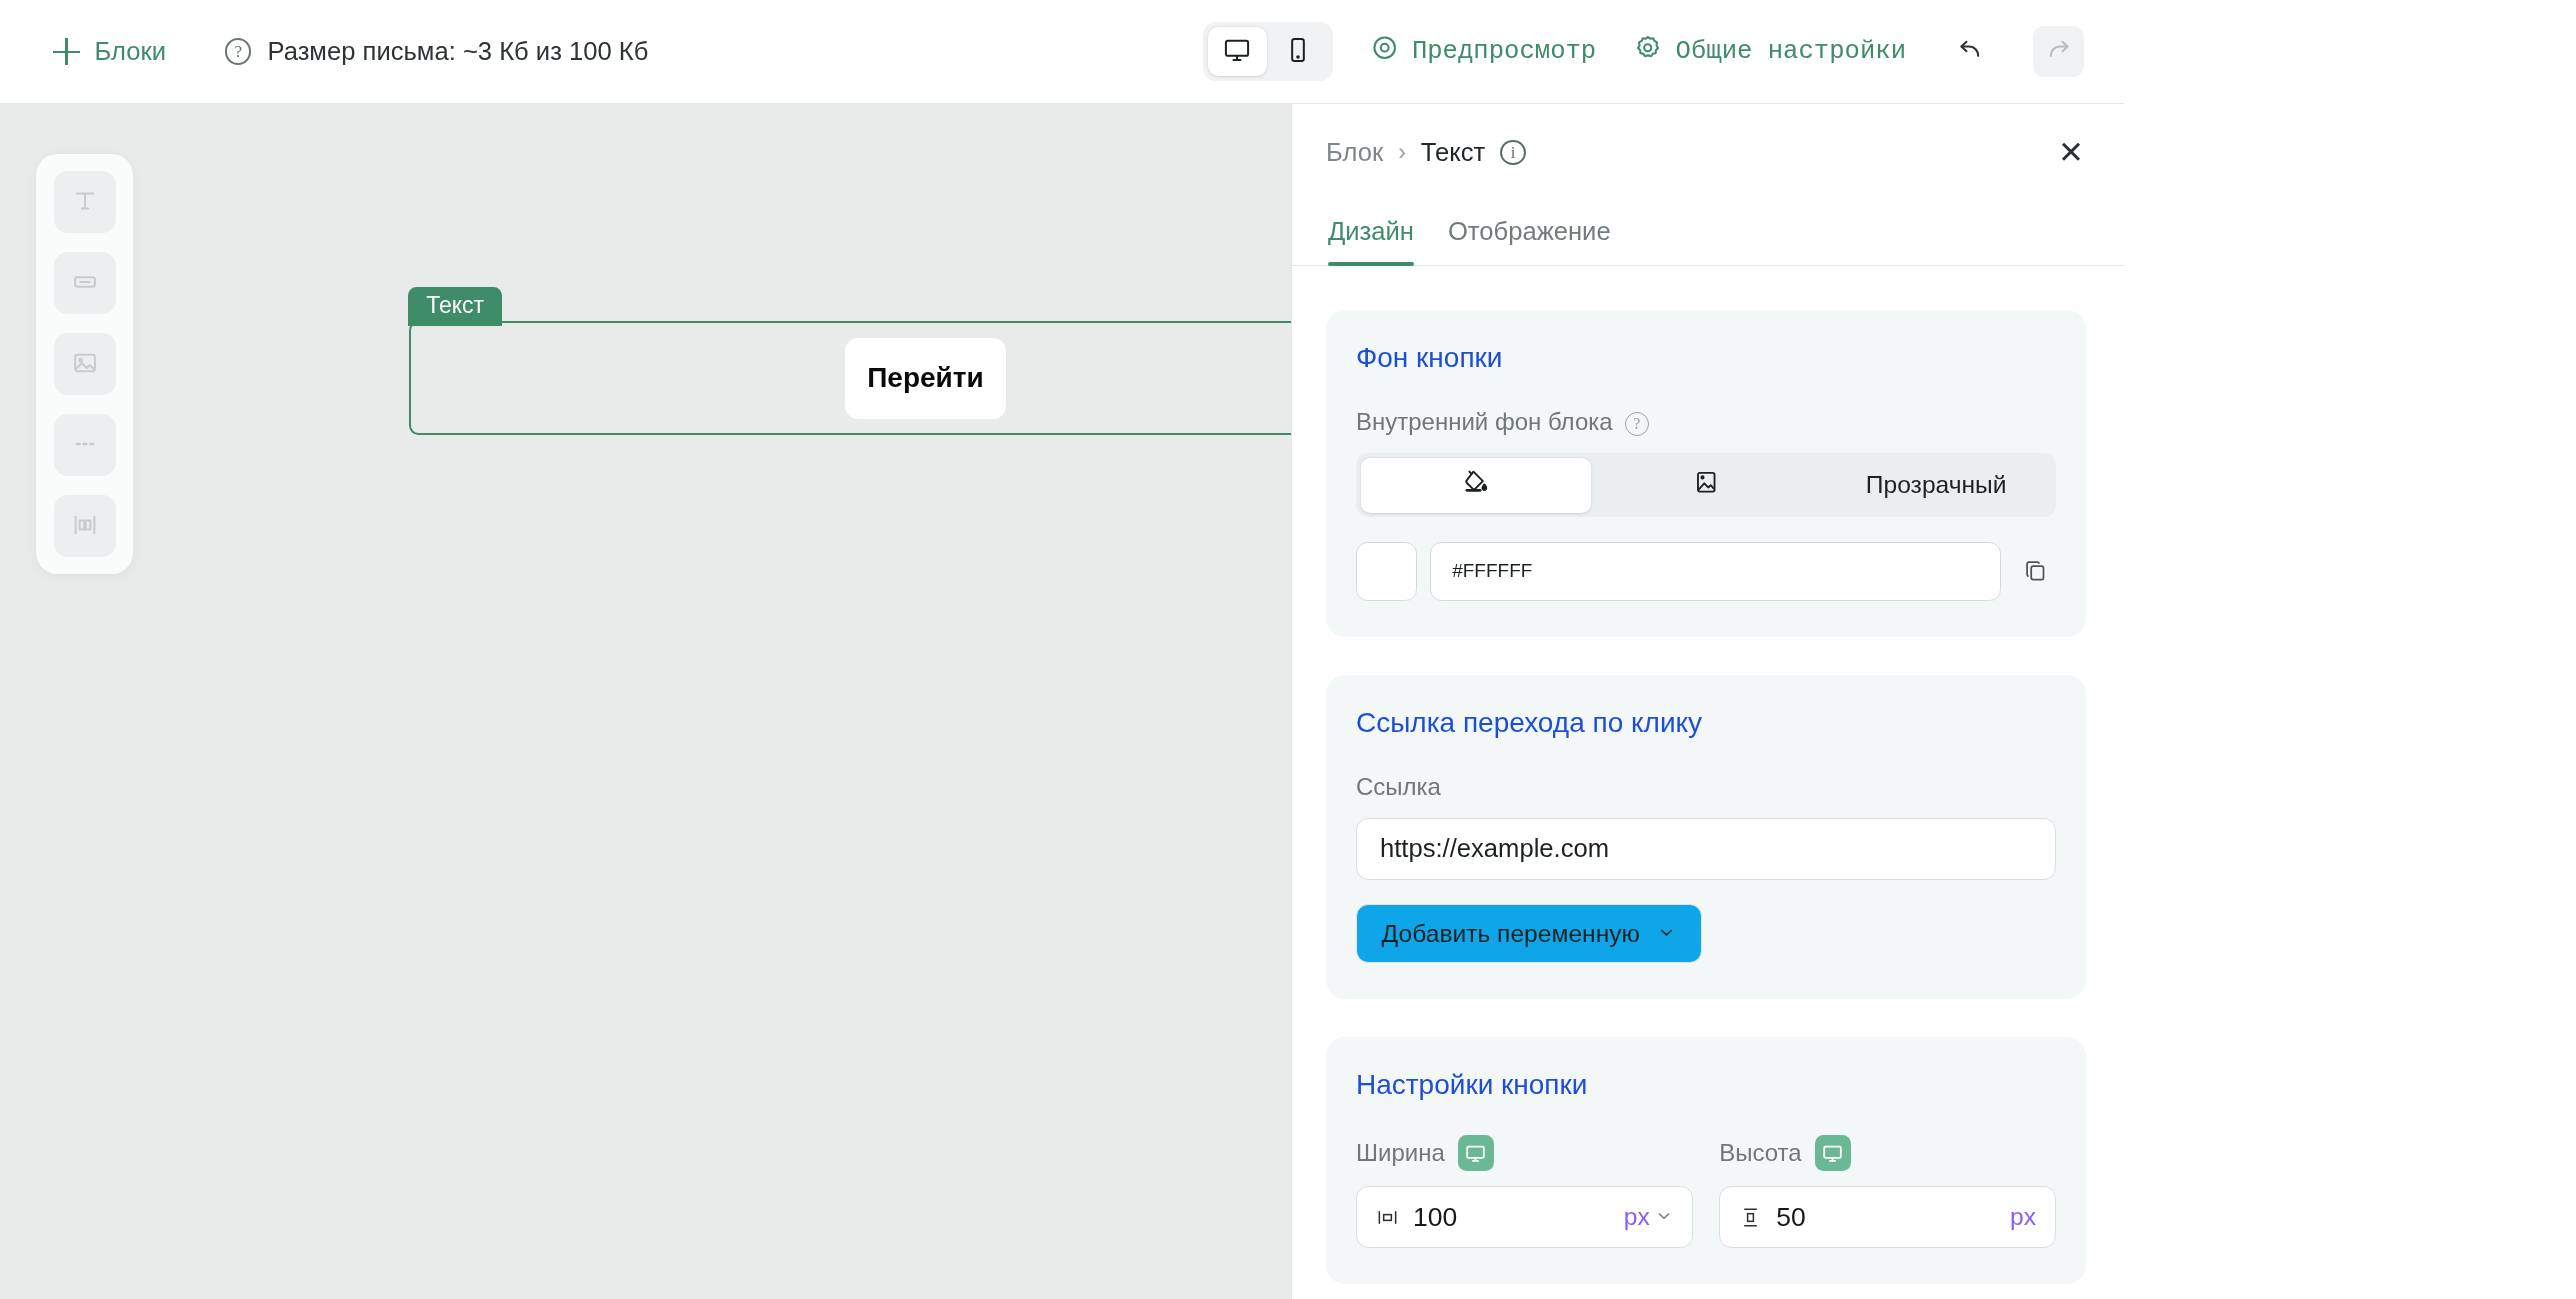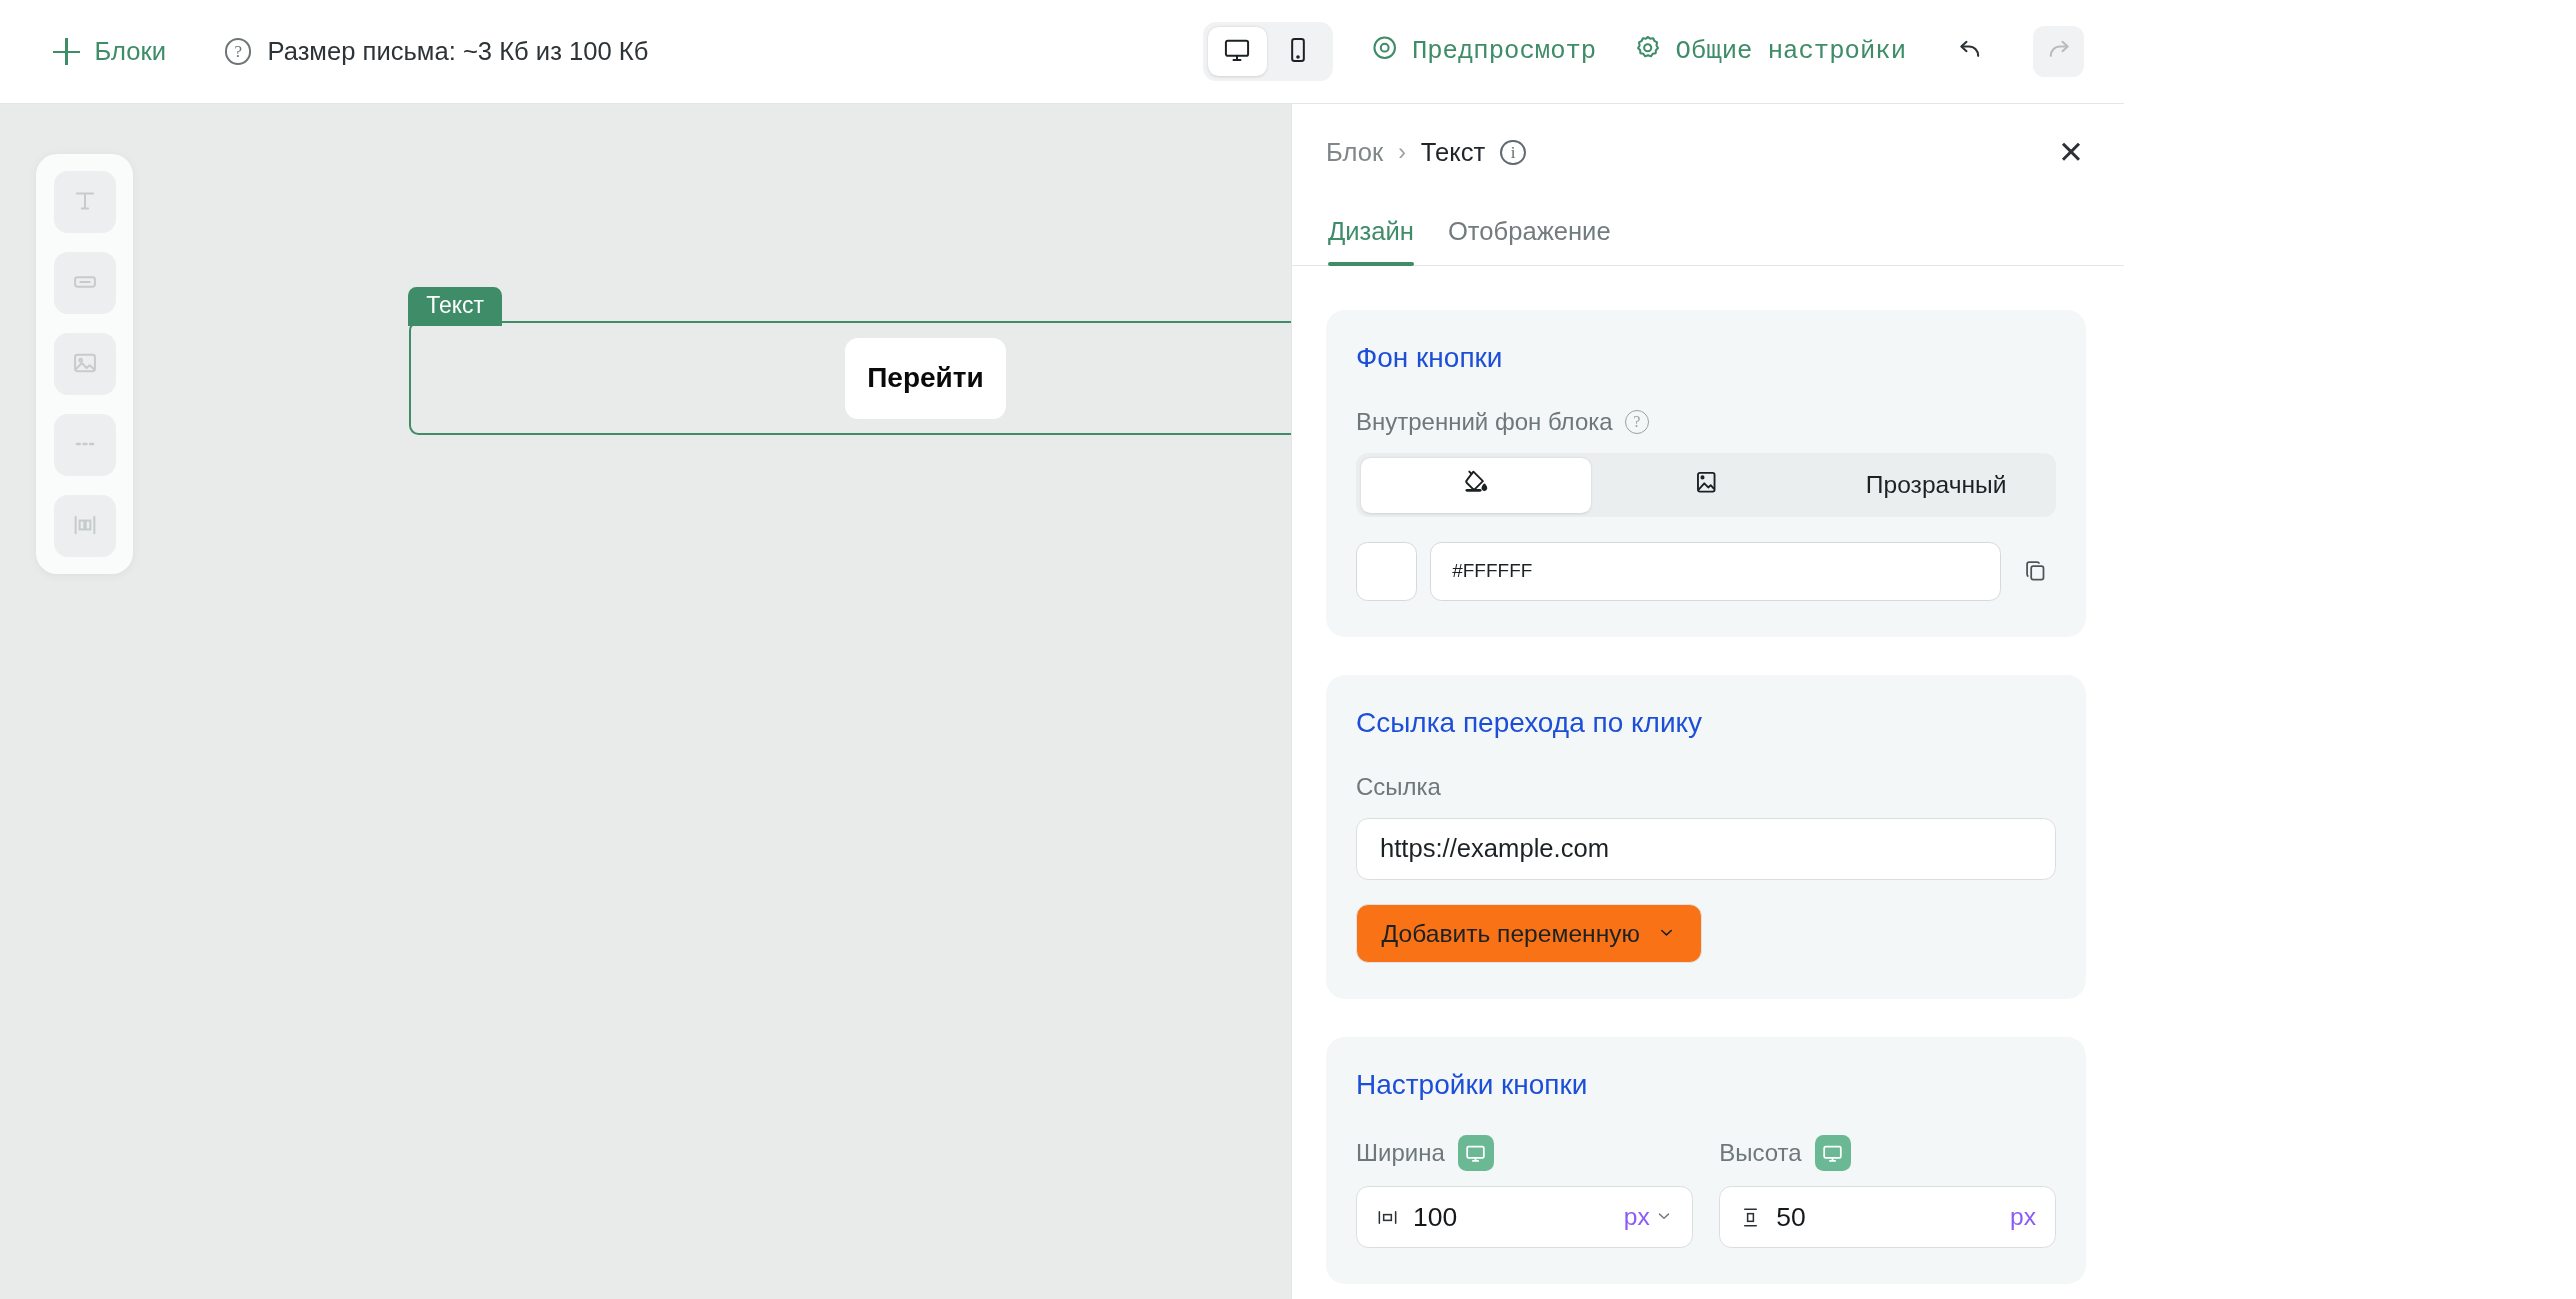--- a/index.html
+++ b/index.html
@@ -147,21 +147,21 @@
 
   .panel-scroll {
     flex: 1; overflow-y: auto; padding: 44px 38px 0 34px;
     display: flex; flex-direction: column; gap: 38px;
   }
   .card {
     background: #f4f7f7; border-radius: 19px; padding: 32px 30px 36px;
   }
   .card-title { font-size: 28px; color: #1d4ed8; margin-bottom: 34px; }
   .field-label {
-    font-size: 24px; color: #6e7779; display: flex; align-items: center; gap: 12.3px;
+    font-size: 24px; color: #6e7779; display: flex; align-items: flex-end; gap: 12.3px;
     margin-bottom: 17px;
   }
   .help-ico {
     width: 24px; height: 24px; border-radius: 50%;
     border: 1.9px solid #9aa2a4; color: #9aa2a4;
     display: flex; align-items: center; justify-content: center;
     font-size: 16px; line-height: 1; font-family: "Liberation Serif", serif;
   }
 
   .seg-group {
@@ -192,21 +192,21 @@
   }
 
   .text-input {
     width: 100%; height: 62px; border-radius: 12.3px;
     background: #ffffff; border: 0.9px solid #d9dfe0;
     display: flex; align-items: center; padding: 0 23px;
     font-size: 25.6px; color: #1c2124; cursor: text;
   }
   .ghost-btn {
     margin-top: 24.6px; height: 59px; border-radius: 12.3px;
-    background: #f97316; border: 0.9px solid #dfe4e5;
+    background: #0ea5e9; border: 0.9px solid #dfe4e5;
     display: inline-flex; align-items: center; gap: 17px;
     padding: 0 24.6px; font-size: 24.6px; color: #1c2124;
     cursor: pointer; font-family: inherit;
   }
   .chev { display: inline-block; }
 
   .dim-row { display: flex; gap: 26.5px; }
   .dim-col { flex: 1; }
   .dim-label {
     display: flex; align-items: center; gap: 13.2px;

